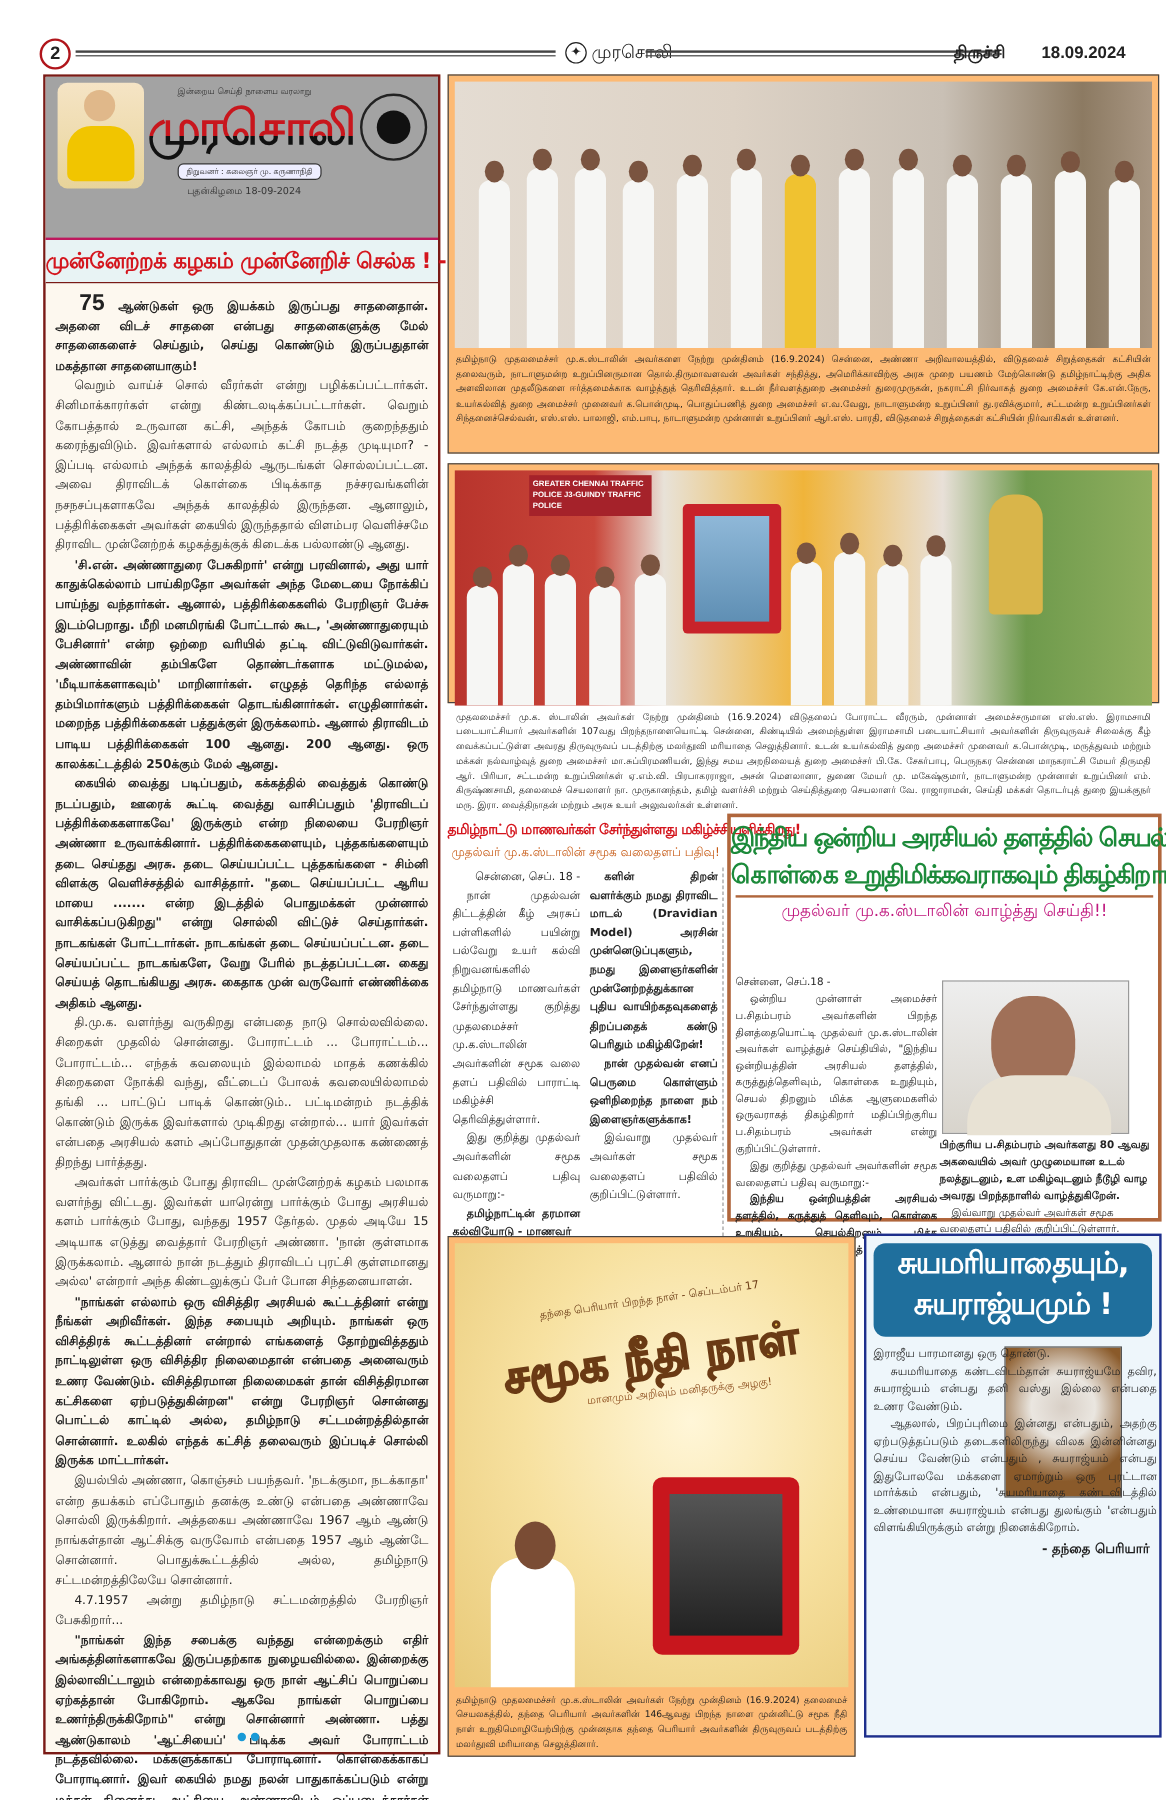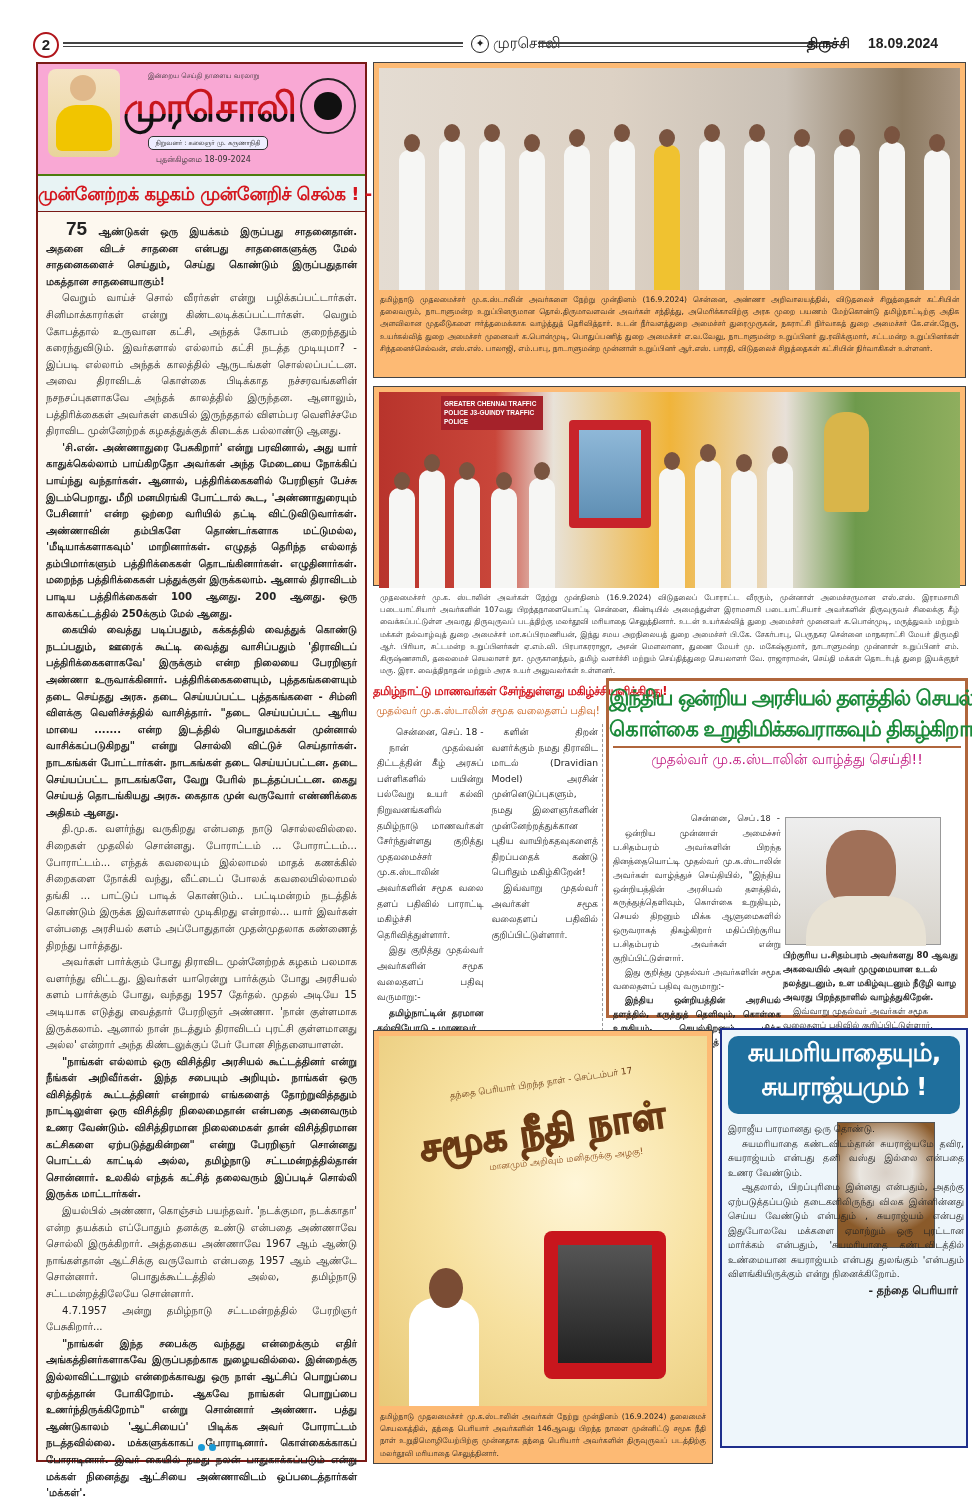--- a/index.html
+++ b/index.html
@@ -8,21 +8,21 @@
 
 #topbar{left:33px;top:30px;width:905px;height:30px}
 .pgnum{left:0;top:2px;width:26px;height:26px;border:2px solid #b0151b;border-radius:50%;font:bold 15px "Liberation Sans",sans-serif;text-align:center;line-height:22px}
 .rule{height:5px;border-top:2px solid #444;border-bottom:1px solid #444;top:12px}
 .mast-mini{left:438px;top:4px;font:15px "DejaVu Sans",sans-serif;color:#222}
 .mast-mini .logo-dot{display:inline-block;width:18px;height:18px;border:1.5px solid #222;border-radius:50%;vertical-align:middle;margin-right:4px;font-size:11px;text-align:center;line-height:15px}
 .edition{right:0;top:5px;font:bold 14px "Liberation Sans",sans-serif}
 .edition span{margin-left:14px}
 
 #leftcol{left:36px;top:62px;width:331px;height:1400px;border:2px solid #7a1a16;background:#fdf8ef}
-.mast{height:112px;background:#f9a8d4;position:relative;border-bottom:2px solid #4d7c0f}
+.mast{height:136px;background:#a3a3a3;position:relative;border-bottom:2px solid #be185d}
 .mast .portrait{left:10px;top:5px;width:72px;height:88px;background:linear-gradient(#f5e4c5,#e8d49a);border-radius:8px}
 .mast .portrait::before{content:"";position:absolute;left:22px;top:6px;width:26px;height:26px;background:#e0b88a;border-radius:50%}
 .mast .portrait::after{content:"";position:absolute;left:8px;top:36px;width:56px;height:46px;background:#f1c500;border-radius:20px 20px 6px 6px}
 .mast .tag{left:110px;top:8px;font-size:7px;color:#333}
 .mast .title{left:85px;top:20px;font:900 40px "DejaVu Sans",sans-serif;letter-spacing:-2px;background:linear-gradient(#c8161d 58%,#111 58%);-webkit-background-clip:text;color:transparent}
 .mast .founder{left:110px;top:72px;width:120px;height:14px;border:1px solid #333;border-radius:5px;font-size:6.5px;text-align:center;line-height:12px;background:#eef}
 .mast .date{left:118px;top:91px;font-size:8px;color:#333}
 .mast .emblem{left:262px;top:14px;width:56px;height:56px;border:2px solid #222;border-radius:50%}
 .mast .emblem::after{content:"";position:absolute;left:12px;top:12px;width:28px;height:28px;background:#111;border-radius:50%}
 .headline-box{height:36px;background:#e8f3f4;border-bottom:1px solid #7a1a16;text-align:center;font:900 18px "DejaVu Sans",sans-serif;color:#d4151d;line-height:36px;white-space:nowrap;letter-spacing:-0.5px}
@@ -83,21 +83,21 @@
 .dropcap{font-weight:900;font-size:13px}
 </style>
 </head>
 <body>
 
 <div id="topbar" class="abs">
   <div class="abs pgnum">2</div>
   <div class="abs rule" style="left:30px;width:400px"></div>
   <div class="abs mast-mini"><span class="logo-dot">✦</span><span>முரசொலி</span></div>
   <div class="abs rule" style="left:505px;width:295px"></div>
-  <div class="abs edition"><span style="margin:4px">திருச்சி</span><span>18.09.2024</span></div>
+  <div class="abs edition"><span style="margin:16px">திருச்சி</span><span>18.09.2024</span></div>
 </div>
 
 <div id="leftcol" class="abs">
   <div class="mast">
     <div class="abs portrait"></div>
     <div class="abs tag">இன்றைய செய்தி நாளைய வரலாறு</div>
     <div class="abs title">முரசொலி</div>
     <div class="abs founder">நிறுவனர் : கலைஞர் மு. கருணாநிதி</div>
     <div class="abs date">புதன்கிழமை 18-09-2024</div>
     <div class="abs emblem"></div>
@@ -167,32 +167,33 @@
   <div class="hl">தமிழ்நாட்டு மாணவர்கள் சேர்ந்துள்ளது மகிழ்ச்சியளிக்கிறது!</div>
   <div class="sub">முதல்வர் மு.க.ஸ்டாலின் சமூக வலைதளப் பதிவு!</div>
   <div class="cols">
     <div class="c" id="edu-col1">
         <p style="text-align: right; text-indent: 0px;">சென்னை, செப். 18 -</p>
         <p>நான் முதல்வன் திட்டத்தின் கீழ் அரசுப் பள்ளிகளில் பயின்று பல்வேறு உயர் கல்வி நிறுவனங்களில் தமிழ்நாடு மாணவர்கள் சேர்ந்துள்ளது குறித்து முதலமைச்சர் மு.க.ஸ்டாலின் அவர்களின் சமூக வலை தளப் பதிவில் பாராட்டி மகிழ்ச்சி தெரிவித்துள்ளார்.</p>
         <p>இது குறித்து முதல்வர் அவர்களின் சமூக வலைதளப் பதிவு வருமாறு:-</p>
         <p style="font-weight: bold;">தமிழ்நாட்டின் தரமான கல்வியோடு - மாணவர்</p>
       </div>
     <div class="c" id="edu-col2" style="border-right:1px dashed #999">
-        <p style="font-weight: normal;">களின் திறன் வளர்க்கும் நமது திராவிட மாடல் (Dravidian Model) அரசின் முன்னெடுப்புகளும், நமது இளைஞர்களின் முன்னேற்றத்துக்கான புதிய வாயிற்கதவுகளைத் திறப்பதைக் கண்டு பெரிதும் மகிழ்கிறேன்!</p>
+        <p style="font-weight: bold;">களின் திறன் வளர்க்கும் நமது திராவிட மாடல் (Dravidian Model) அரசின் முன்னெடுப்புகளும், நமது இளைஞர்களின் முன்னேற்றத்துக்கான புதிய வாயிற்கதவுகளைத் திறப்பதைக் கண்டு பெரிதும் மகிழ்கிறேன்!</p>
+        <p style="font-weight: bold;">நான் முதல்வன் எனப் பெருமை கொள்ளும் ஒளிநிறைந்த நாளை நம் இளைஞர்களுக்காக!</p>
         <p>இவ்வாறு முதல்வர் அவர்கள் சமூக வலைதளப் பதிவில் குறிப்பிட்டுள்ளார்.</p>
       </div>
   </div>
 </div>
 
 <div id="pc" class="abs">
   <div class="hl">இந்திய ஒன்றிய அரசியல் தளத்தில் செயல் திறமைமிக்கவராகவும்</div>
   <div class="hl">கொள்கை உறுதிமிக்கவராகவும் திகழ்கிறார்!</div>
   <div class="sub">முதல்வர் மு.க.ஸ்டாலின் வாழ்த்து செய்தி!!</div>
   <div class="body" id="pc-body">
-      <p style="text-align: right; text-indent: 0px; font-family: Liberation Mono, monospace;">சென்னை, செப்.18 -</p>
+      <p style="text-indent: 0px;">சென்னை, செப்.18 -</p>
       <p>ஒன்றிய முன்னாள் அமைச்சர் ப.சிதம்பரம் அவர்களின் பிறந்த தினத்தையொட்டி முதல்வர் மு.க.ஸ்டாலின் அவர்கள் வாழ்த்துச் செய்தியில், "இந்திய ஒன்றியத்தின் அரசியல் தளத்தில், கருத்துத்தெளிவும், கொள்கை உறுதியும், செயல் திறனும் மிக்க ஆளுமைகளில் ஒருவராகத் திகழ்கிறார் மதிப்பிற்குரிய ப.சிதம்பரம் அவர்கள் என்று குறிப்பிட்டுள்ளார்.</p>
       <p>இது குறித்து முதல்வர் அவர்களின் சமூக வலைதளப் பதிவு வருமாறு:-</p>
       <p style="font-weight: bold;">இந்திய ஒன்றியத்தின் அரசியல் தளத்தில், கருத்துத் தெளிவும், கொள்கை உறுதியும், செயல்திறனும் மிக்க ஆளுமைகளில் ஒருவராகத் திகழ்ந்து வரும் மதிப்</p>
     </div>
   <div class="pic"></div>
   <div class="pcap">
     <p class="b">பிற்குரிய ப.சிதம்பரம் அவர்களது 80 ஆவது அகவையில் அவர் முழுமையான உடல் நலத்துடனும், உள மகிழ்வுடனும் நீடூழி வாழ அவரது பிறந்தநாளில் வாழ்த்துகிறேன்.</p>
     <p class="i">இவ்வாறு முதல்வர் அவர்கள் சமூக வலைதளப் பதிவில் குறிப்பிட்டுள்ளார்.</p>
   </div>
 </div>

